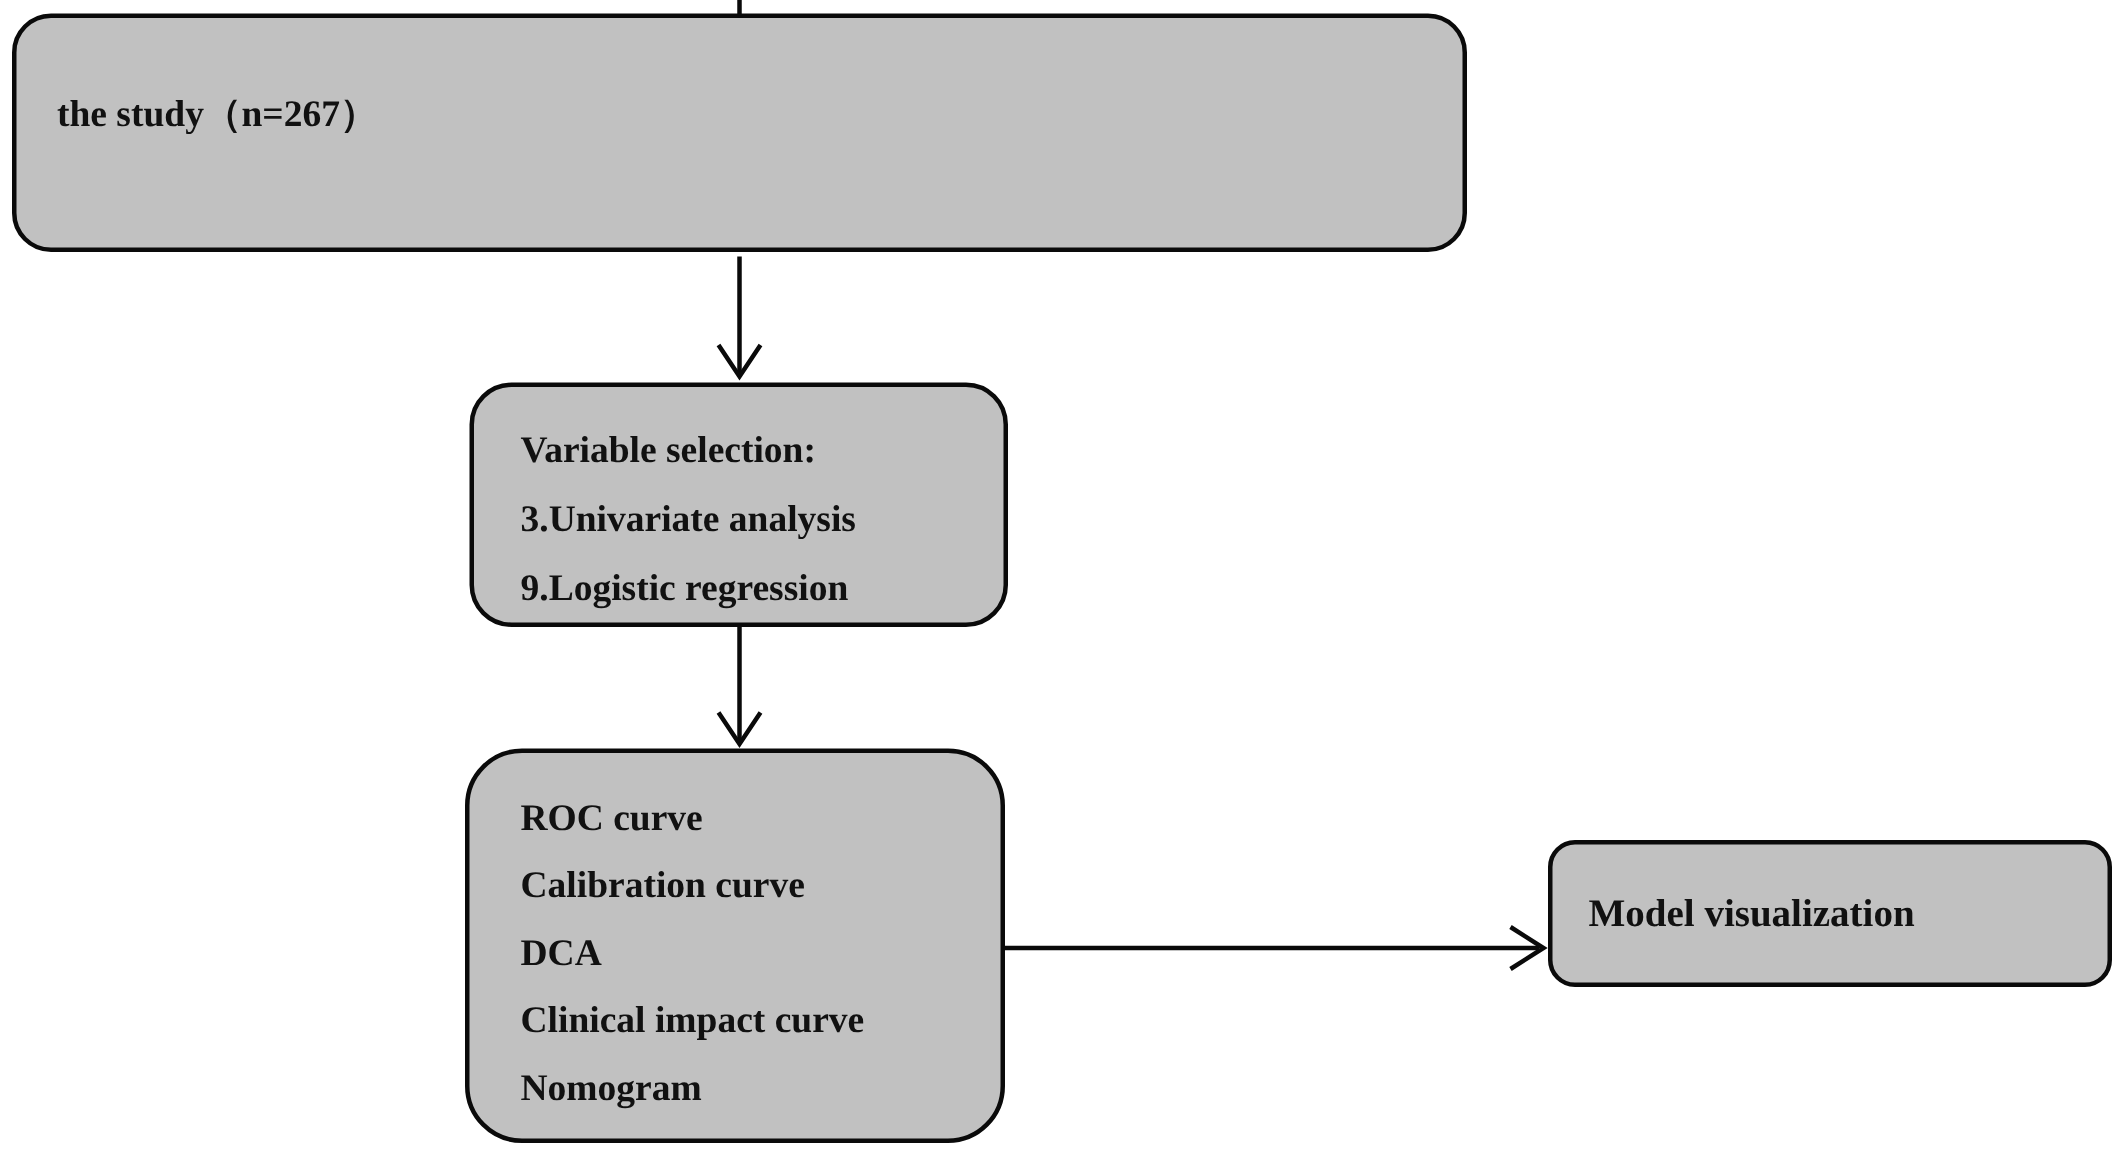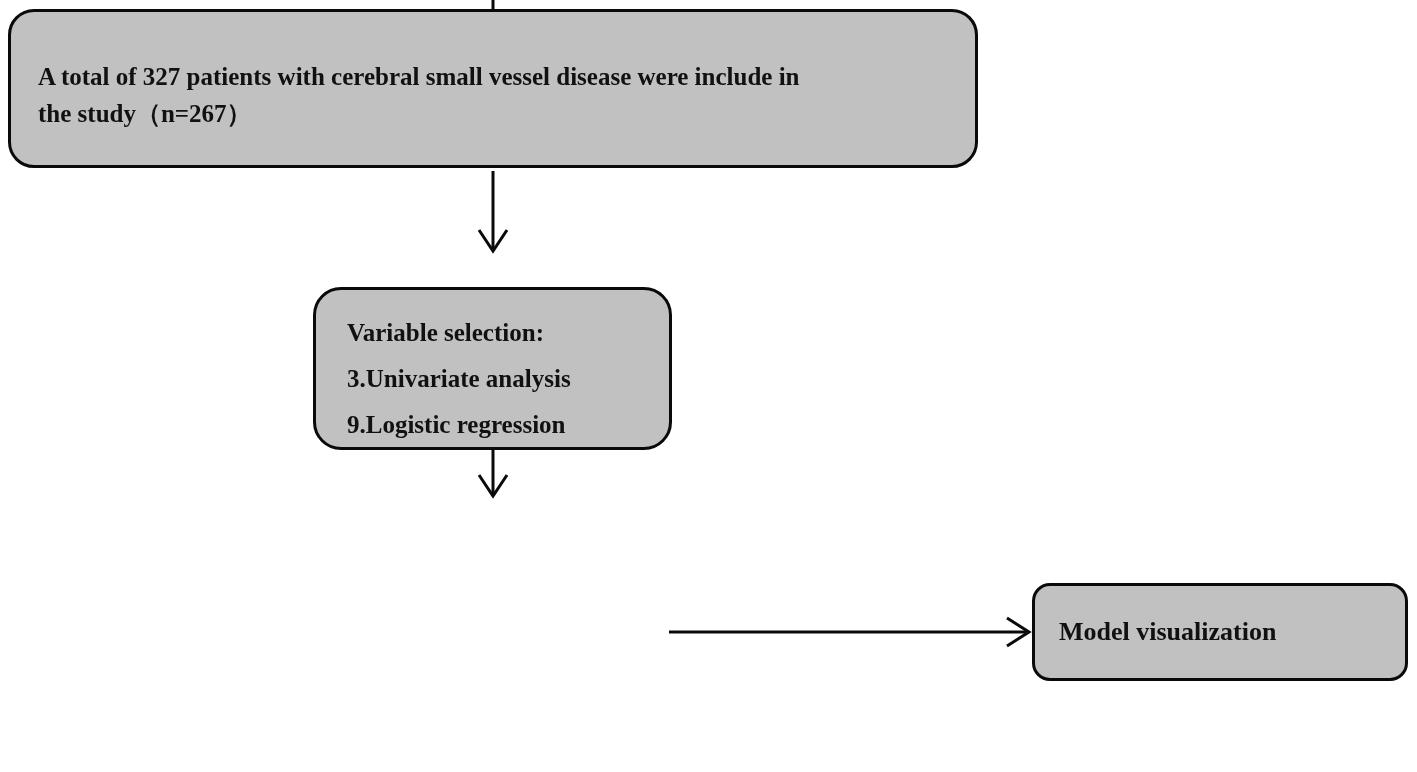--- a/index.html
+++ b/index.html
@@ -35,35 +35,34 @@
     font-size: 25px;
   }
   .node-patients .line { line-height: 37px; }
   
   .node-selection {
     left: 313px; top: 255px;
     width: 359px; height: 163px;
     border-radius: 28px;
     padding: 20px 10px 0 31px;
     font-size: 25px;
-    margin-top: 32px;
   }
   .node-selection .line { line-height: 46px; }
   
   .node-evaluation {
     left: 310px; top: 499px;
     width: 360px; height: 263px;
     border-radius: 38px;
     padding: 21px 10px 0 34px;
     font-size: 25px;
   }
   .node-evaluation .line { line-height: 45px; }
   
   .node-visualization {
-    left: 1032px; top: 583px;
+    left: 1032px; top: 560px;
     width: 376px; height: 98px;
     border-radius: 18px;
     padding-left: 24px;
     font-size: 26px;
     display: flex;
     align-items: center;
   }
   .overlay {
     position: absolute;
     left: 0; top: 0;
@@ -90,28 +89,34 @@
       <line x1="493" y1="418" x2="493" y2="494"></line>
       <polyline points="479,475 493,496 507,475"></polyline>
     </g>
     <g>
       <line x1="669" y1="632" x2="1026" y2="632"></line>
       <polyline points="1007,618 1029,632 1007,646"></polyline>
     </g>
   </svg>
 
   <div class="node node-patients">
-    <div class="line">A total of 327 patients with cerebral small vessel disease were include in</div>
     <div class="line">the study（n=267）</div>
   </div>
 
   <div class="node node-selection">
     <div class="line">Variable selection:</div>
     <div class="line">3.Univariate analysis</div>
     <div class="line">9.Logistic regression</div>
   </div>
 
+  <div class="node node-evaluation">
+    <div class="line">ROC curve</div>
+    <div class="line">Calibration curve</div>
+    <div class="line">DCA</div>
+    <div class="line">Clinical impact curve</div>
+    <div class="line">Nomogram</div>
+  </div>
 
   <div class="node node-visualization">
     <div class="line">Model visualization</div>
   </div>
 
 </div>
 
 </body></html>

